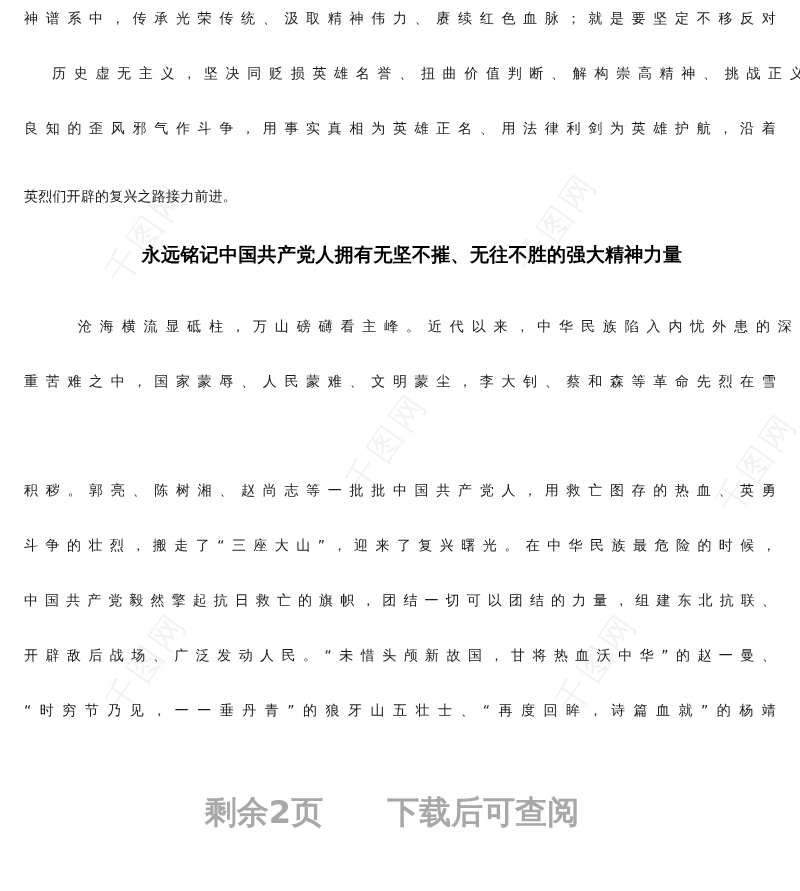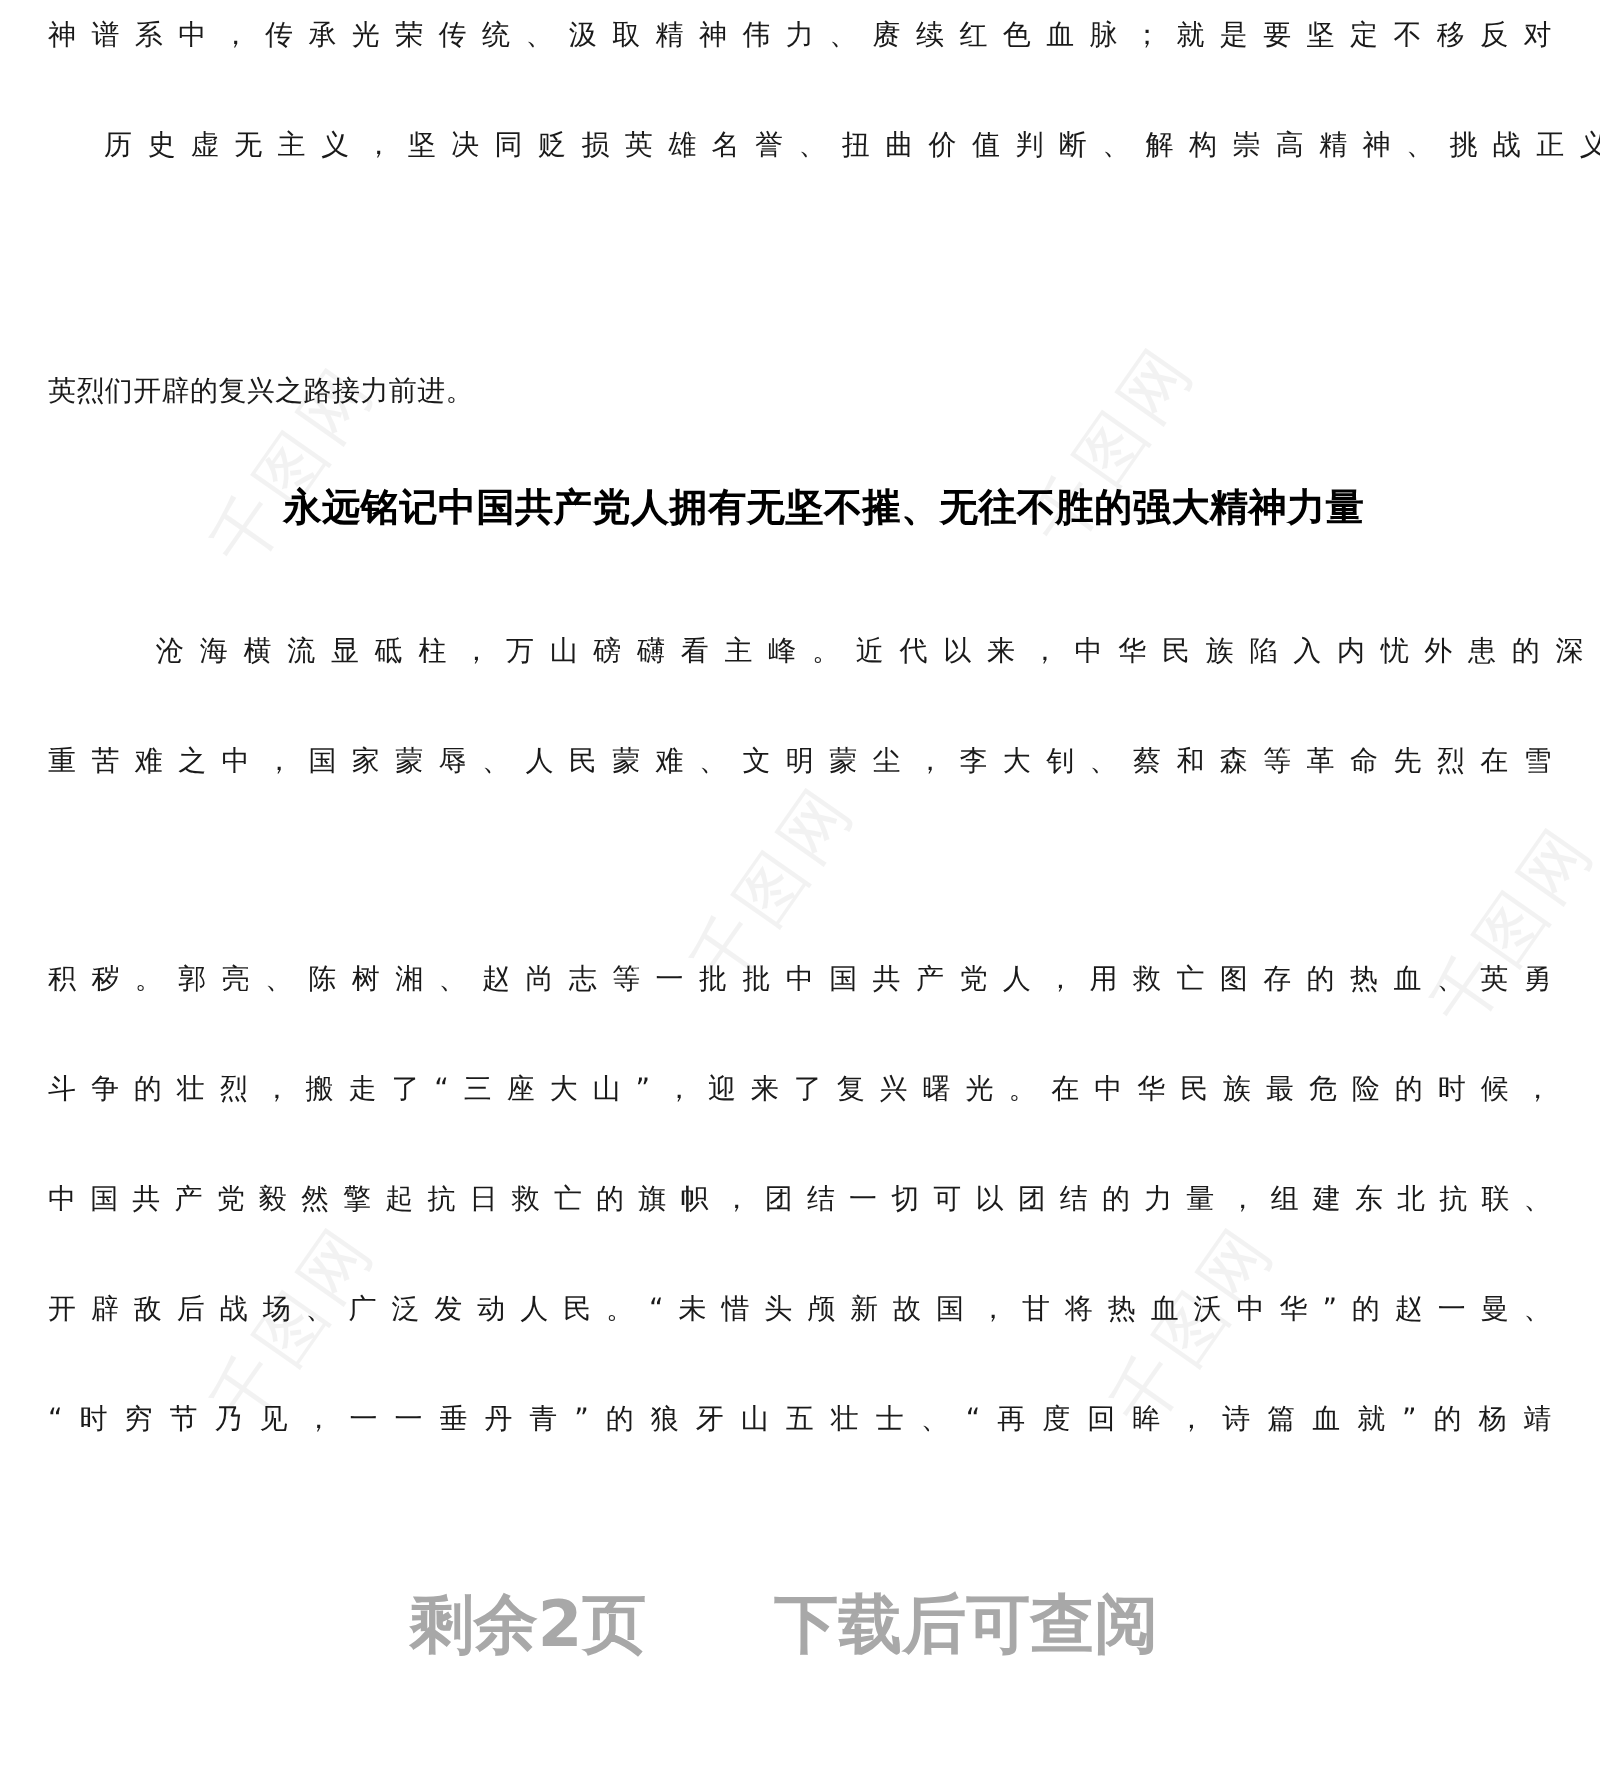--- a/index.html
+++ b/index.html
@@ -90,20 +90,21 @@
 
   <div class="watermark" style="left:500px; top:200px;">千图网</div>
   <div class="watermark" style="left:90px; top:210px;">千图网</div>
   <div class="watermark" style="left:330px; top:420px;">千图网</div>
   <div class="watermark" style="left:700px; top:440px;">千图网</div>
   <div class="watermark" style="left:90px; top:640px;">千图网</div>
   <div class="watermark" style="left:540px; top:640px;">千图网</div>
 
   <div class="line" style="top:4px;">神谱系中，传承光荣传统、汲取精神伟力、赓续红色血脉；就是要坚定不移反对</div>
   <div class="line" style="top:59px;margin-left:28px;">历史虚无主义，坚决同贬损英雄名誉、扭曲价值判断、解构崇高精神、挑战正义</div>
+  <div class="line" style="top:114px;">良知的歪风邪气作斗争，用事实真相为英雄正名、用法律利剑为英雄护航，沿着</div>
   <div class="line last" style="top:182px;">英烈们开辟的复兴之路接力前进。</div>
 
   <div class="heading">永远铭记中国共产党人拥有无坚不摧、无往不胜的强大精神力量</div>
 
   <div class="line indent" style="top:312px;">沧海横流显砥柱，万山磅礴看主峰。近代以来，中华民族陷入内忧外患的深</div>
   <div class="line" style="top:367px;">重苦难之中，国家蒙辱、人民蒙难、文明蒙尘，李大钊、蔡和森等革命先烈在雪</div>
   <div class="line" style="top:476px;">积秽。郭亮、陈树湘、赵尚志等一批批中国共产党人，用救亡图存的热血、英勇</div>
   <div class="line" style="top:531px;">斗争的壮烈，搬走了“三座大山”，迎来了复兴曙光。在中华民族最危险的时候，</div>
   <div class="line" style="top:586px;">中国共产党毅然擎起抗日救亡的旗帜，团结一切可以团结的力量，组建东北抗联、</div>
   <div class="line" style="top:641px;">开辟敌后战场、广泛发动人民。“未惜头颅新故国，甘将热血沃中华”的赵一曼、</div>

